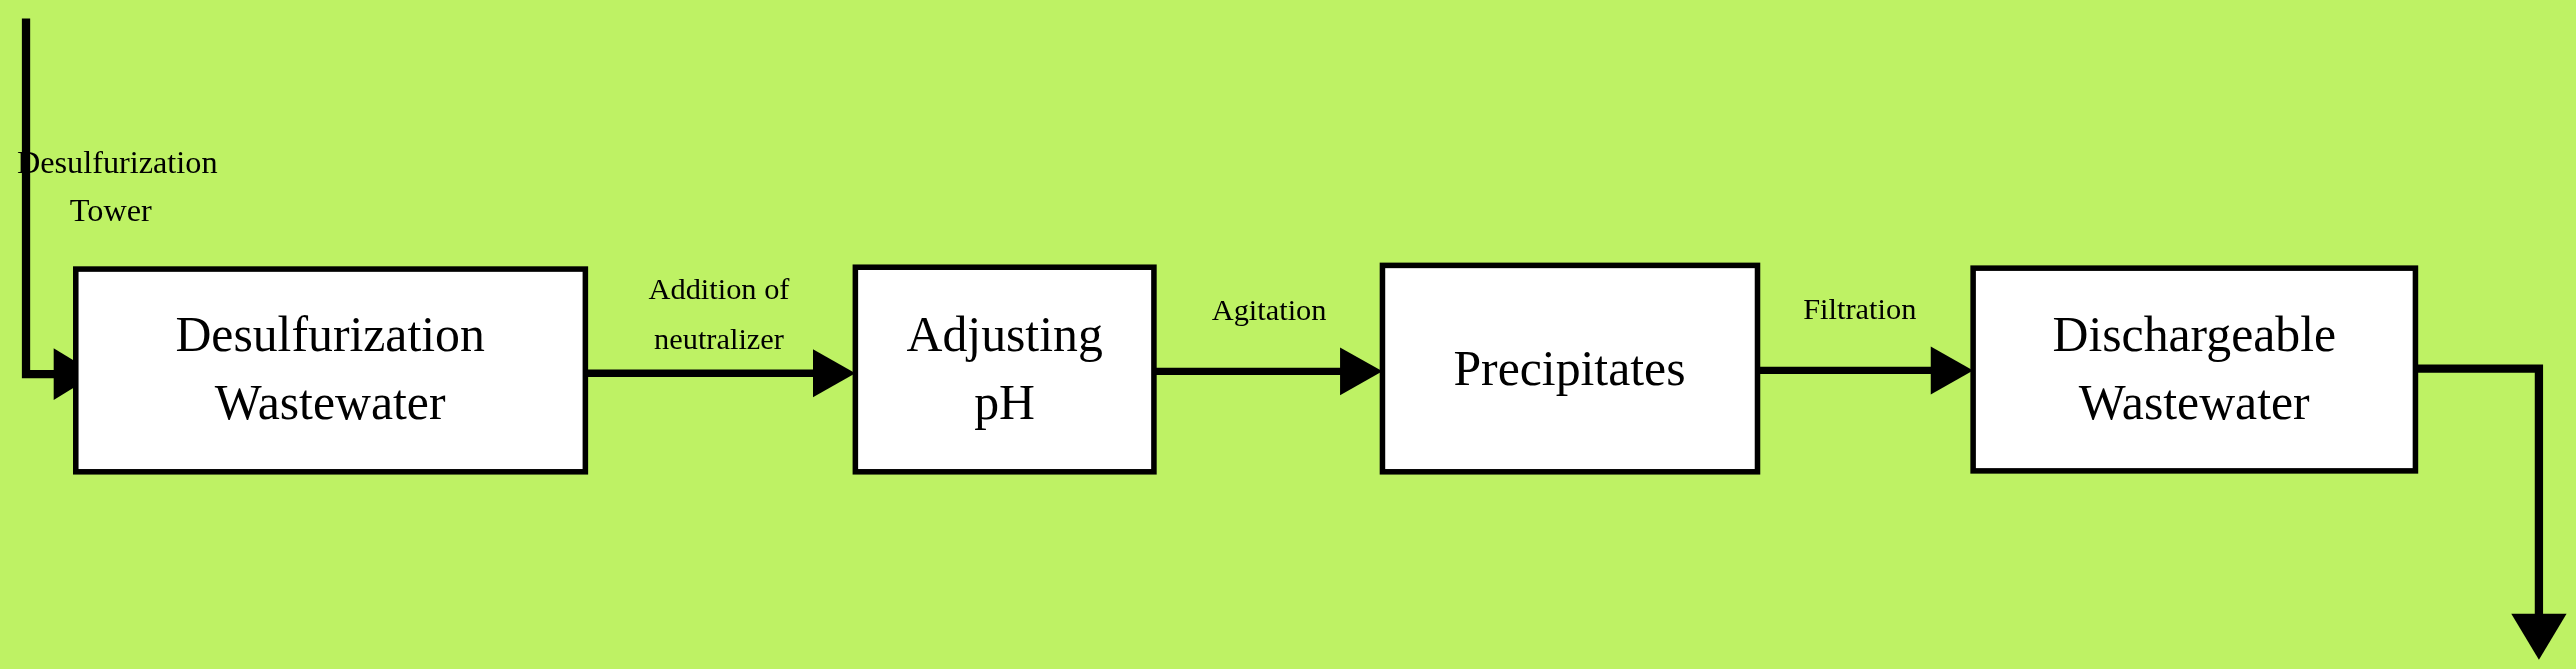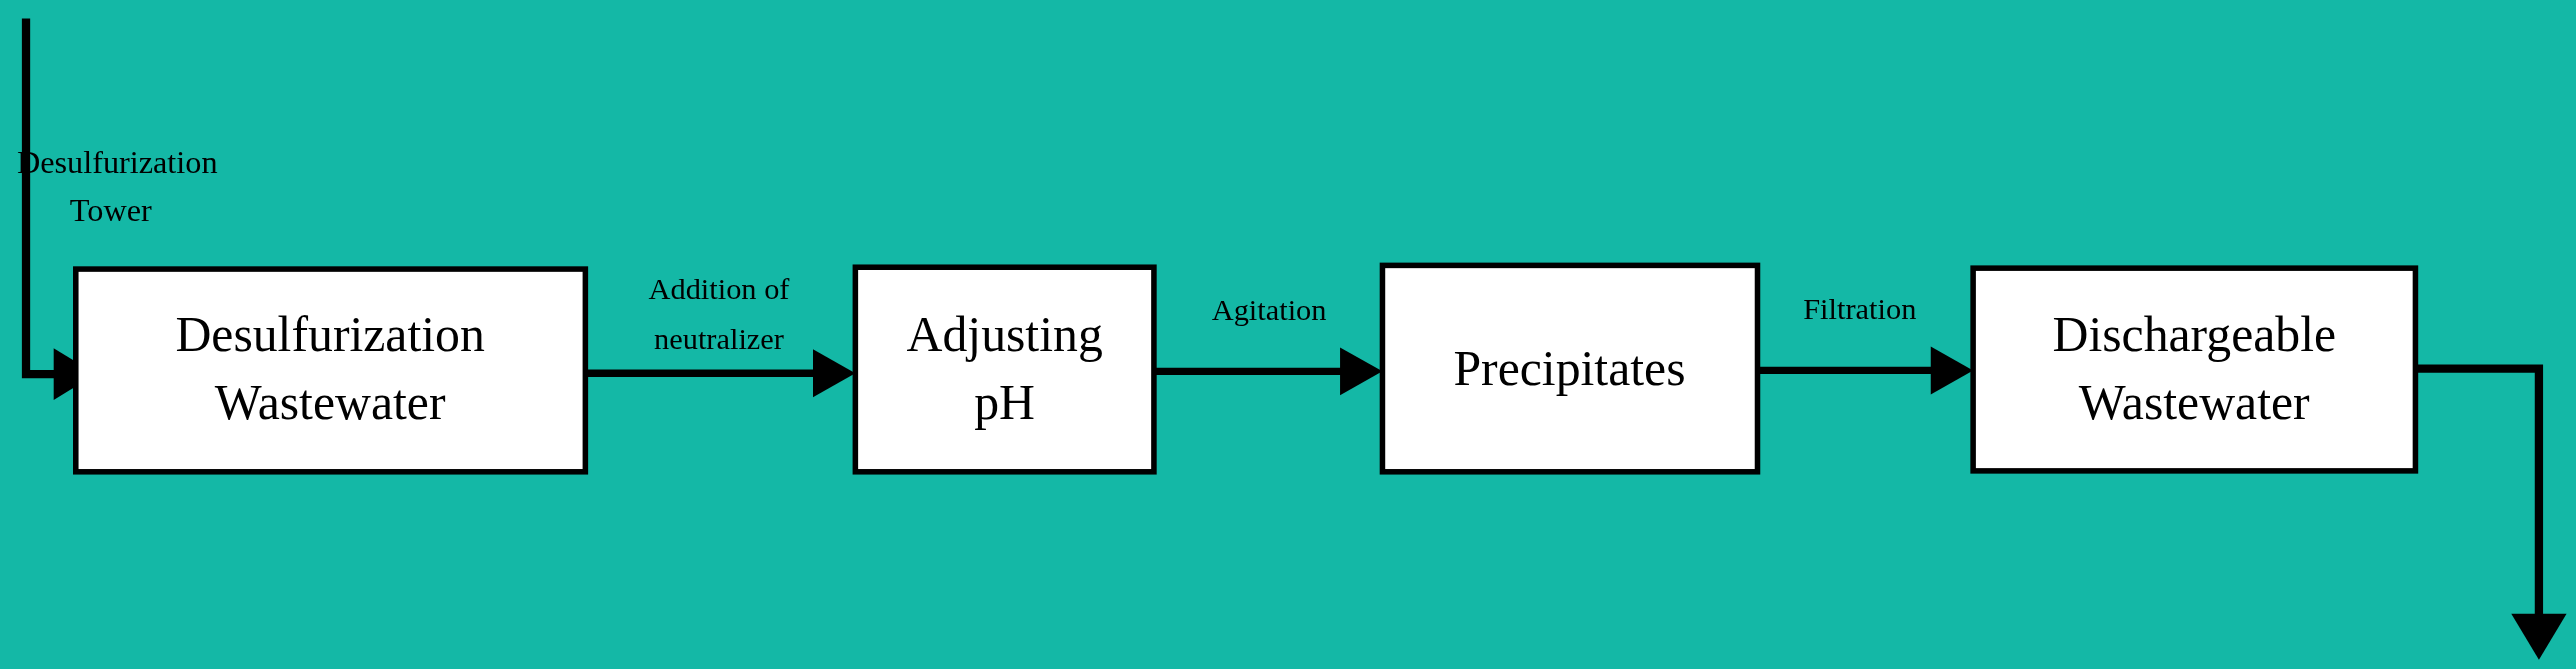--- a/index.html
+++ b/index.html
@@ -4,21 +4,21 @@
 <style>
   html, body {
     margin: 0;
     padding: 0;
     background: #ffffff;
   }
   #diagram-root {
     position: relative;
     width: 2576px;
     height: 669px;
-    background: #14b8a6;
+    background: #bef264;
     font-family: "Liberation Serif", "DejaVu Serif", serif;
     overflow: hidden;
   }
   svg#flow-svg {
     position: absolute;
     left: 0;
     top: 0;
     width: 2576px;
     height: 669px;
     display: block;

